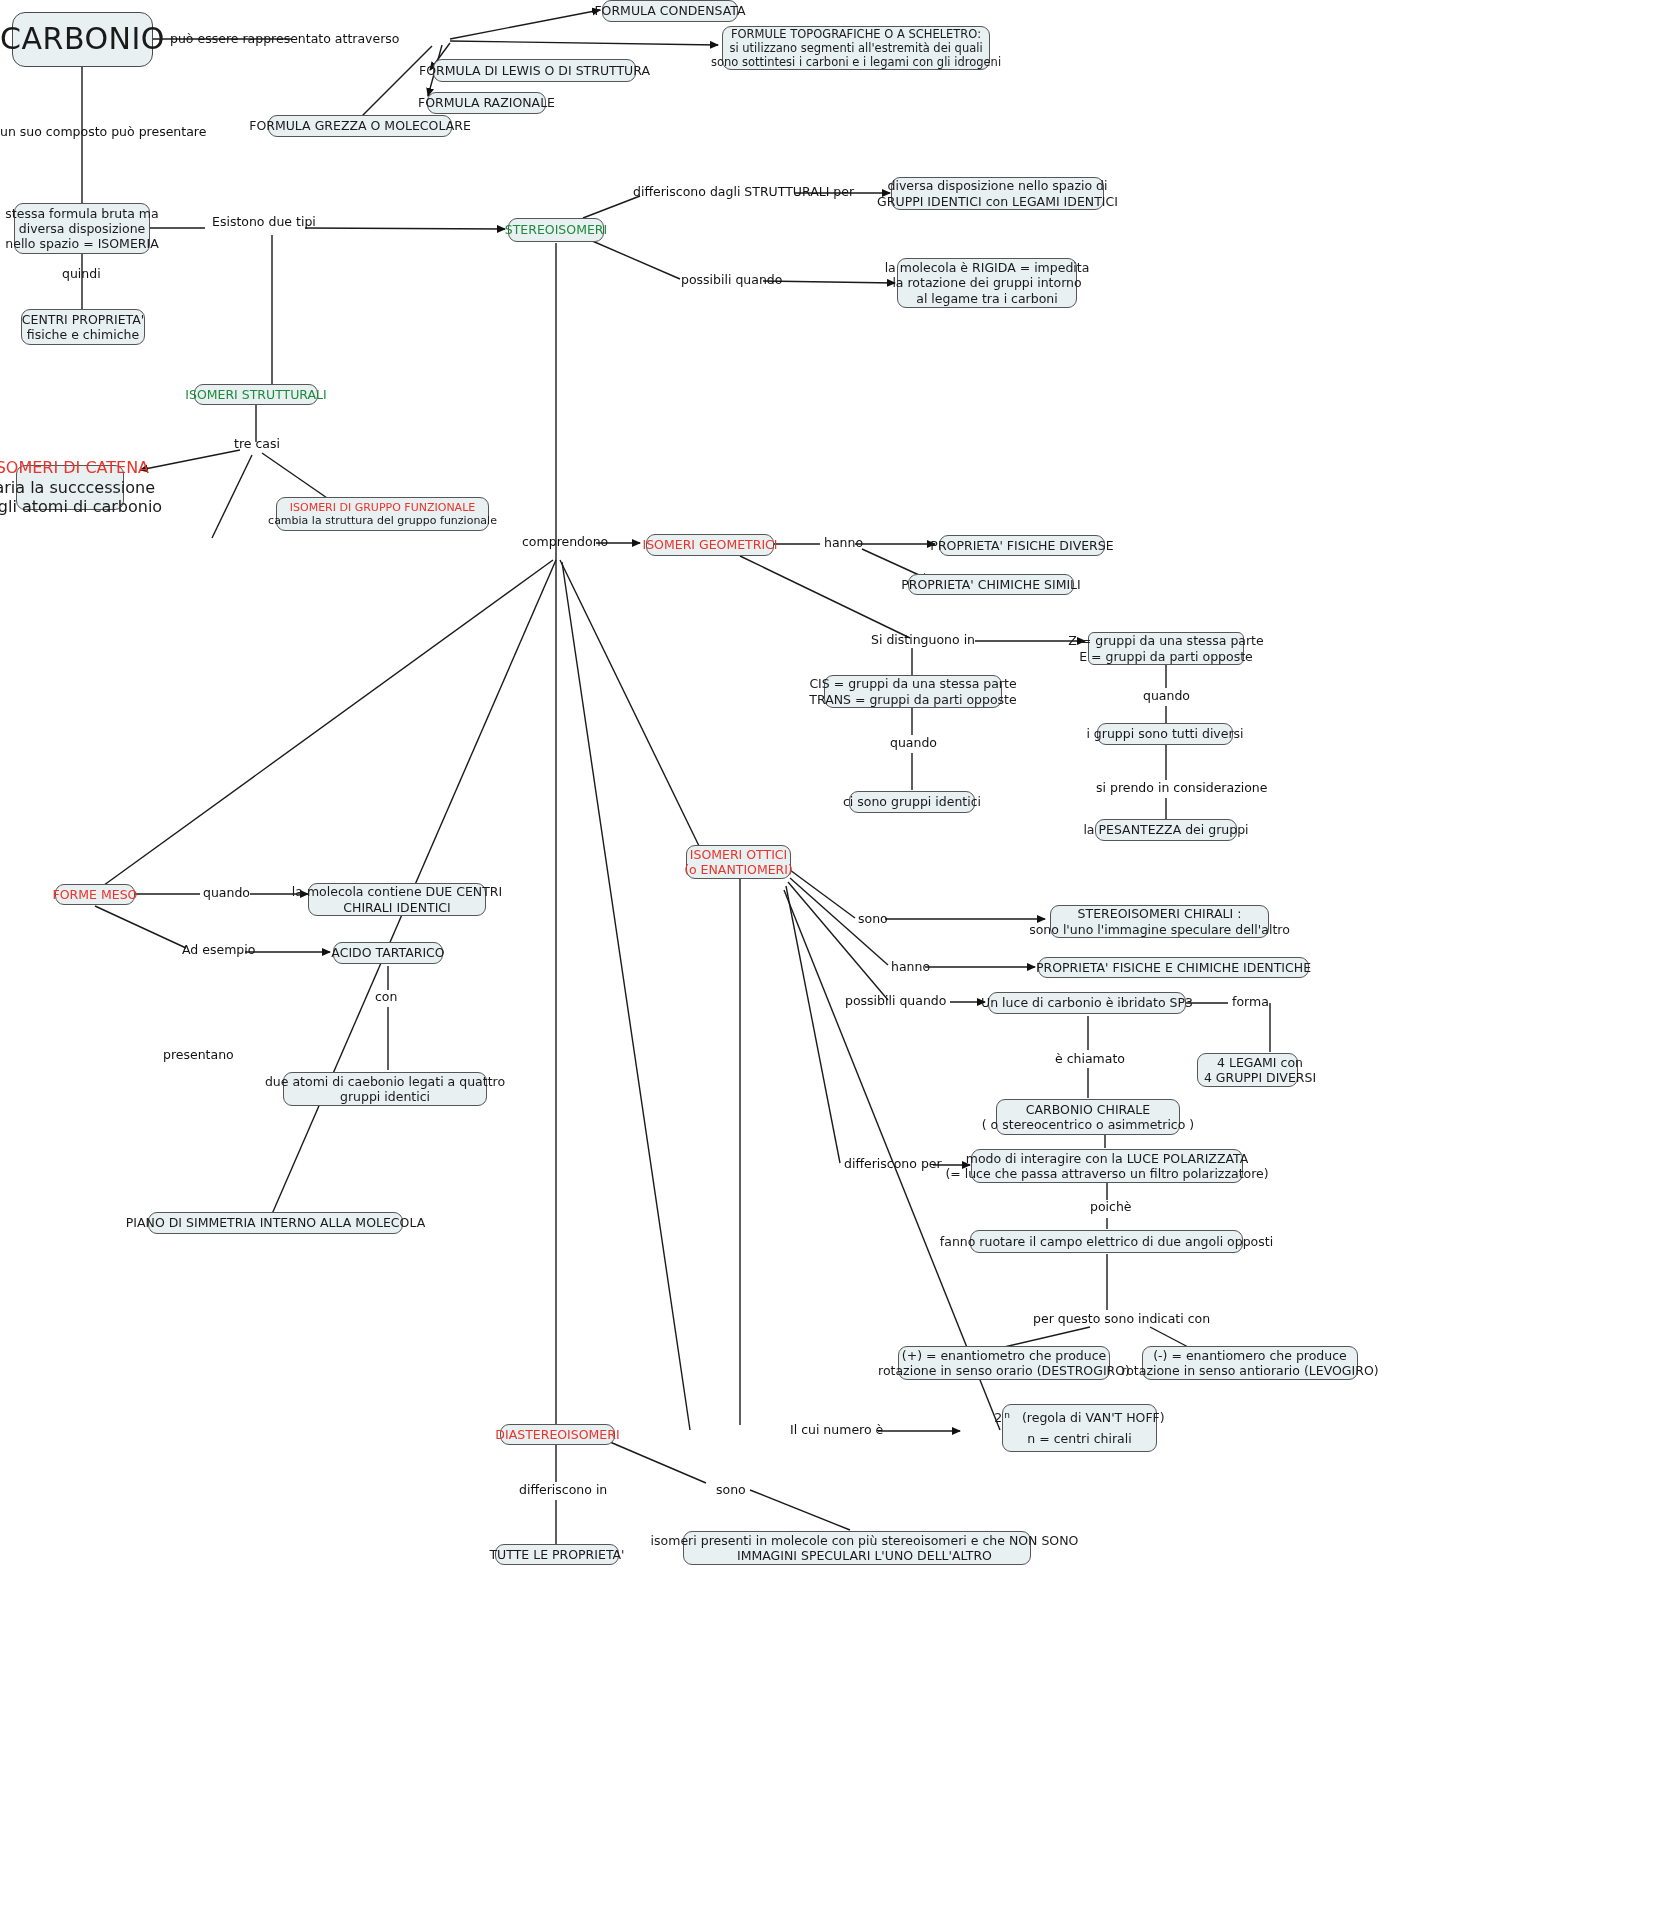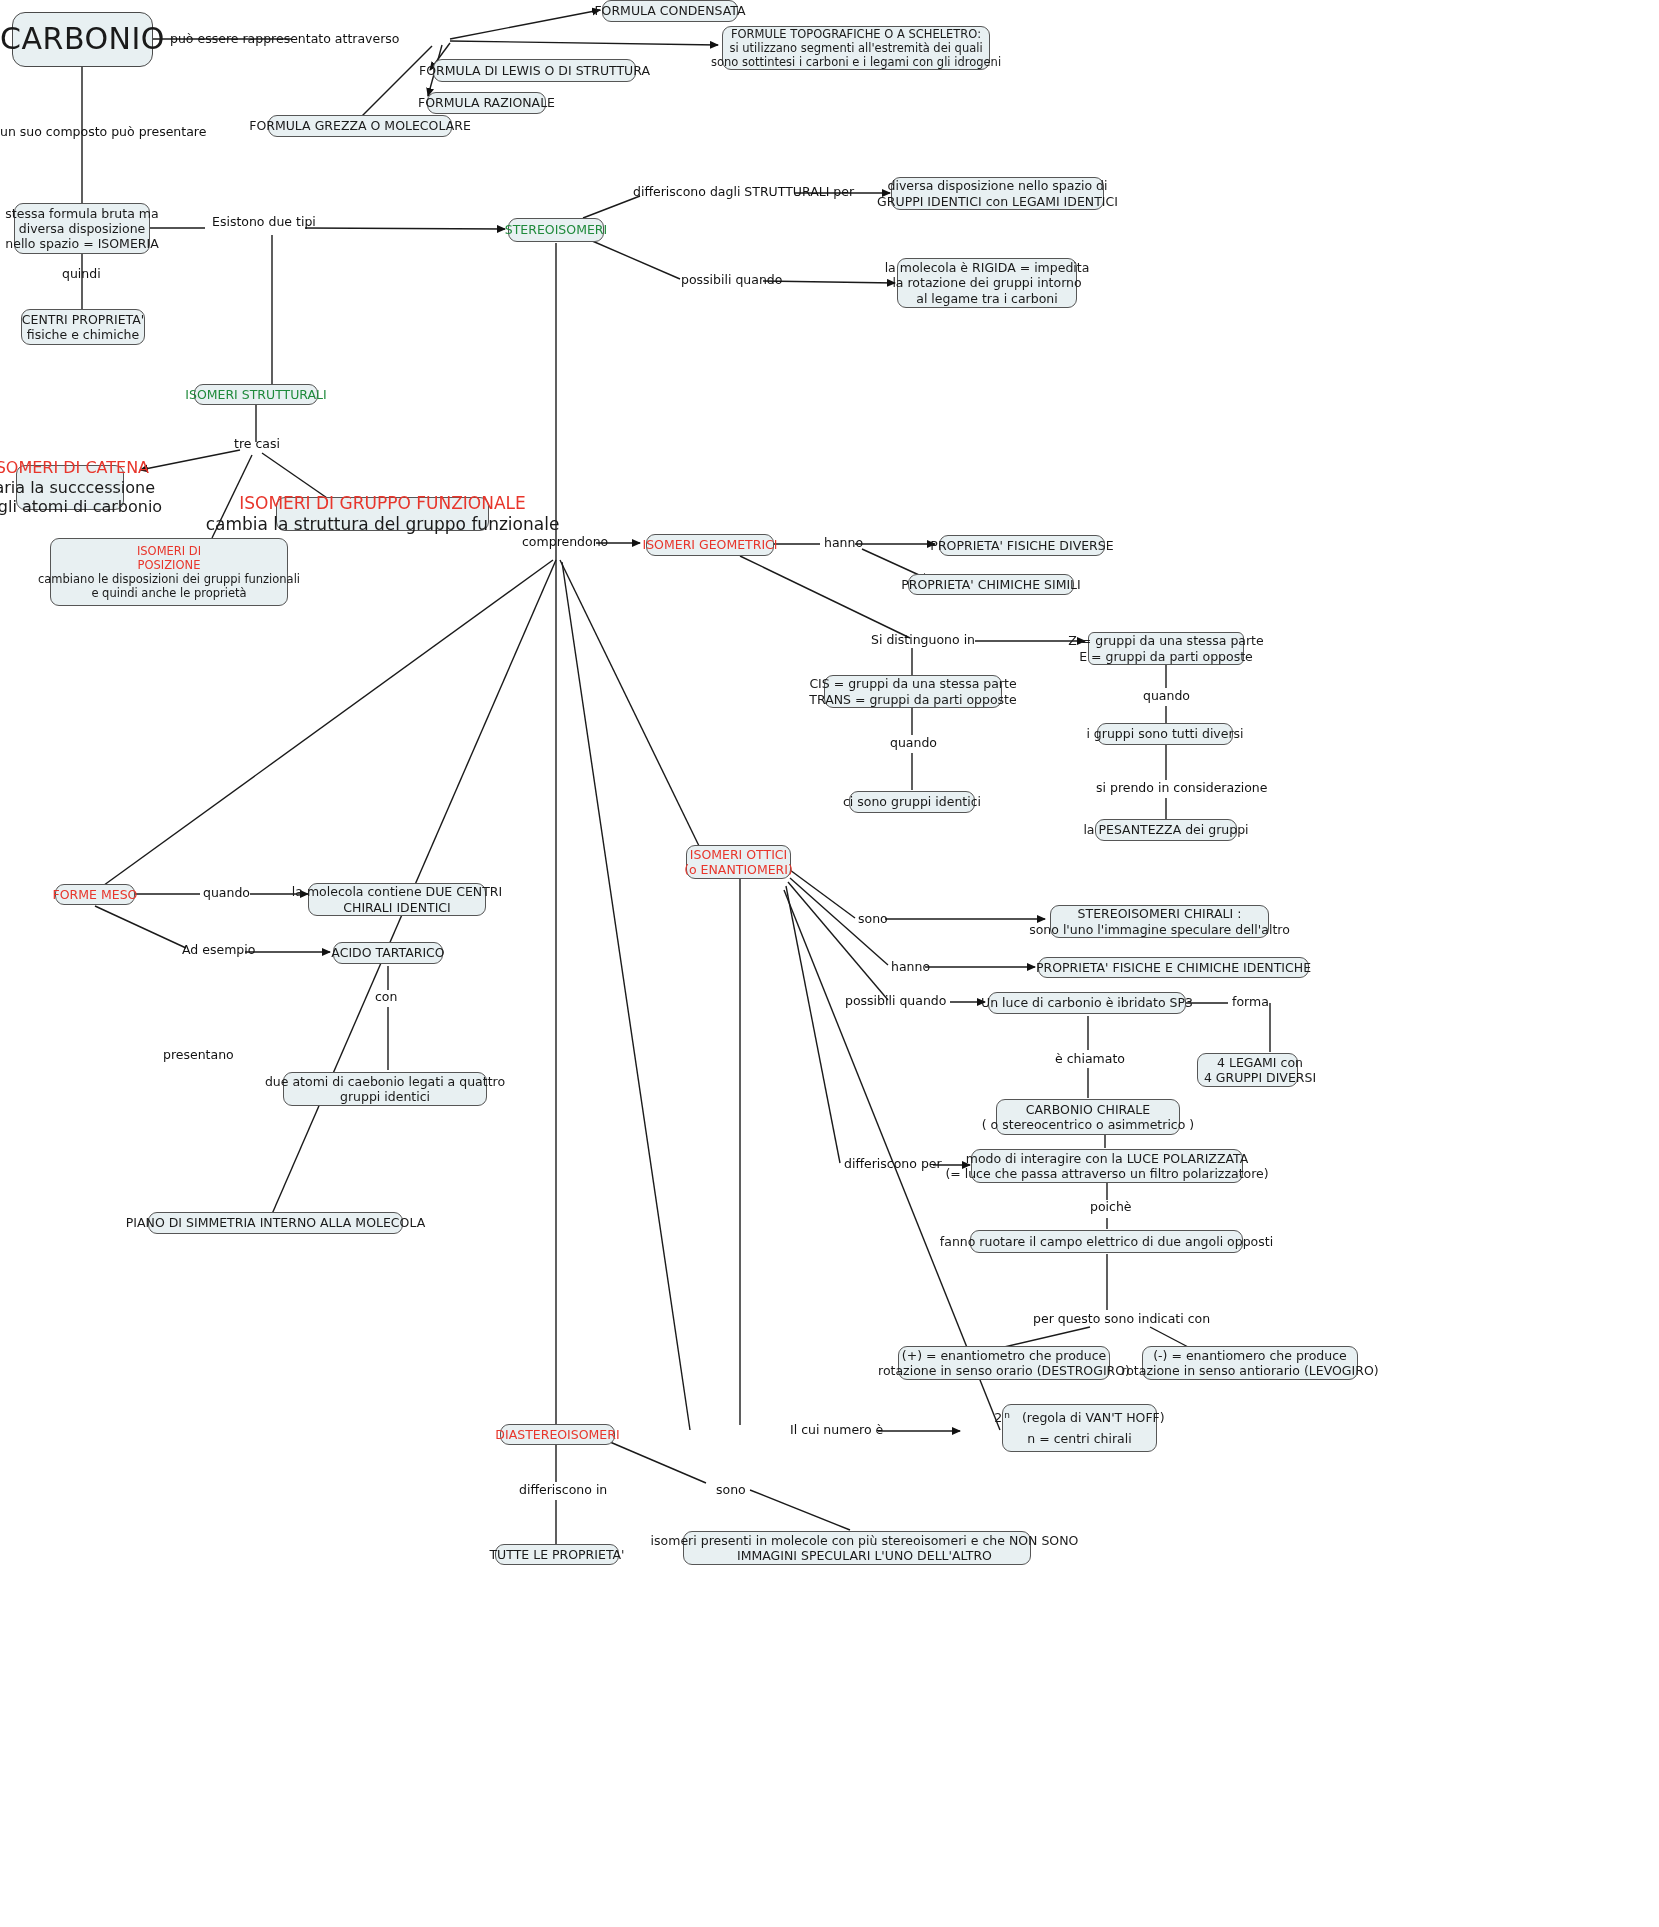--- a/index.html
+++ b/index.html
@@ -225,31 +225,25 @@
   <div class="node green" style="left:194px; top:384px; width:124px; height:21px;">
     <span class="ln">ISOMERI STRUTTURALI</span>
   </div>
 
   <div class="node" style="left:16px; top:465px; width:108px; height:45px; font-size:16px;">
     <span class="ln red">ISOMERI DI CATENA</span>
     <span class="ln">varia la succcessione</span>
     <span class="ln">degli atomi di carbonio</span>
   </div>
 
-  <div class="node" style="left:276px; top:497px; width:213px; height:34px; font-size:17px;">
+  <div class="node" style="left:276px; top:497px; width:213px; height:34px; font-size:11px;">
     <span class="ln red">ISOMERI DI GRUPPO FUNZIONALE</span>
     <span class="ln">cambia la struttura del gruppo funzionale</span>
   </div>
 
-  <div class="node" style="left:50px; top:538px; width:238px; height:68px; font-size:11.5px;">
-    <span class="ln red">ISOMERI DI</span>
-    <span class="ln red">POSIZIONE</span>
-    <span class="ln">cambiano le disposizioni dei gruppi funzionali</span>
-    <span class="ln">e quindi anche le proprietà</span>
-  </div>
 
   <div class="node red" style="left:646px; top:534px; width:128px; height:22px;">
     <span class="ln">ISOMERI GEOMETRICI</span>
   </div>
 
   <div class="node" style="left:939px; top:535px; width:166px; height:21px;">
     <span class="ln">PROPRIETA' FISICHE DIVERSE</span>
   </div>
 
   <div class="node" style="left:908px; top:574px; width:166px; height:21px;">

